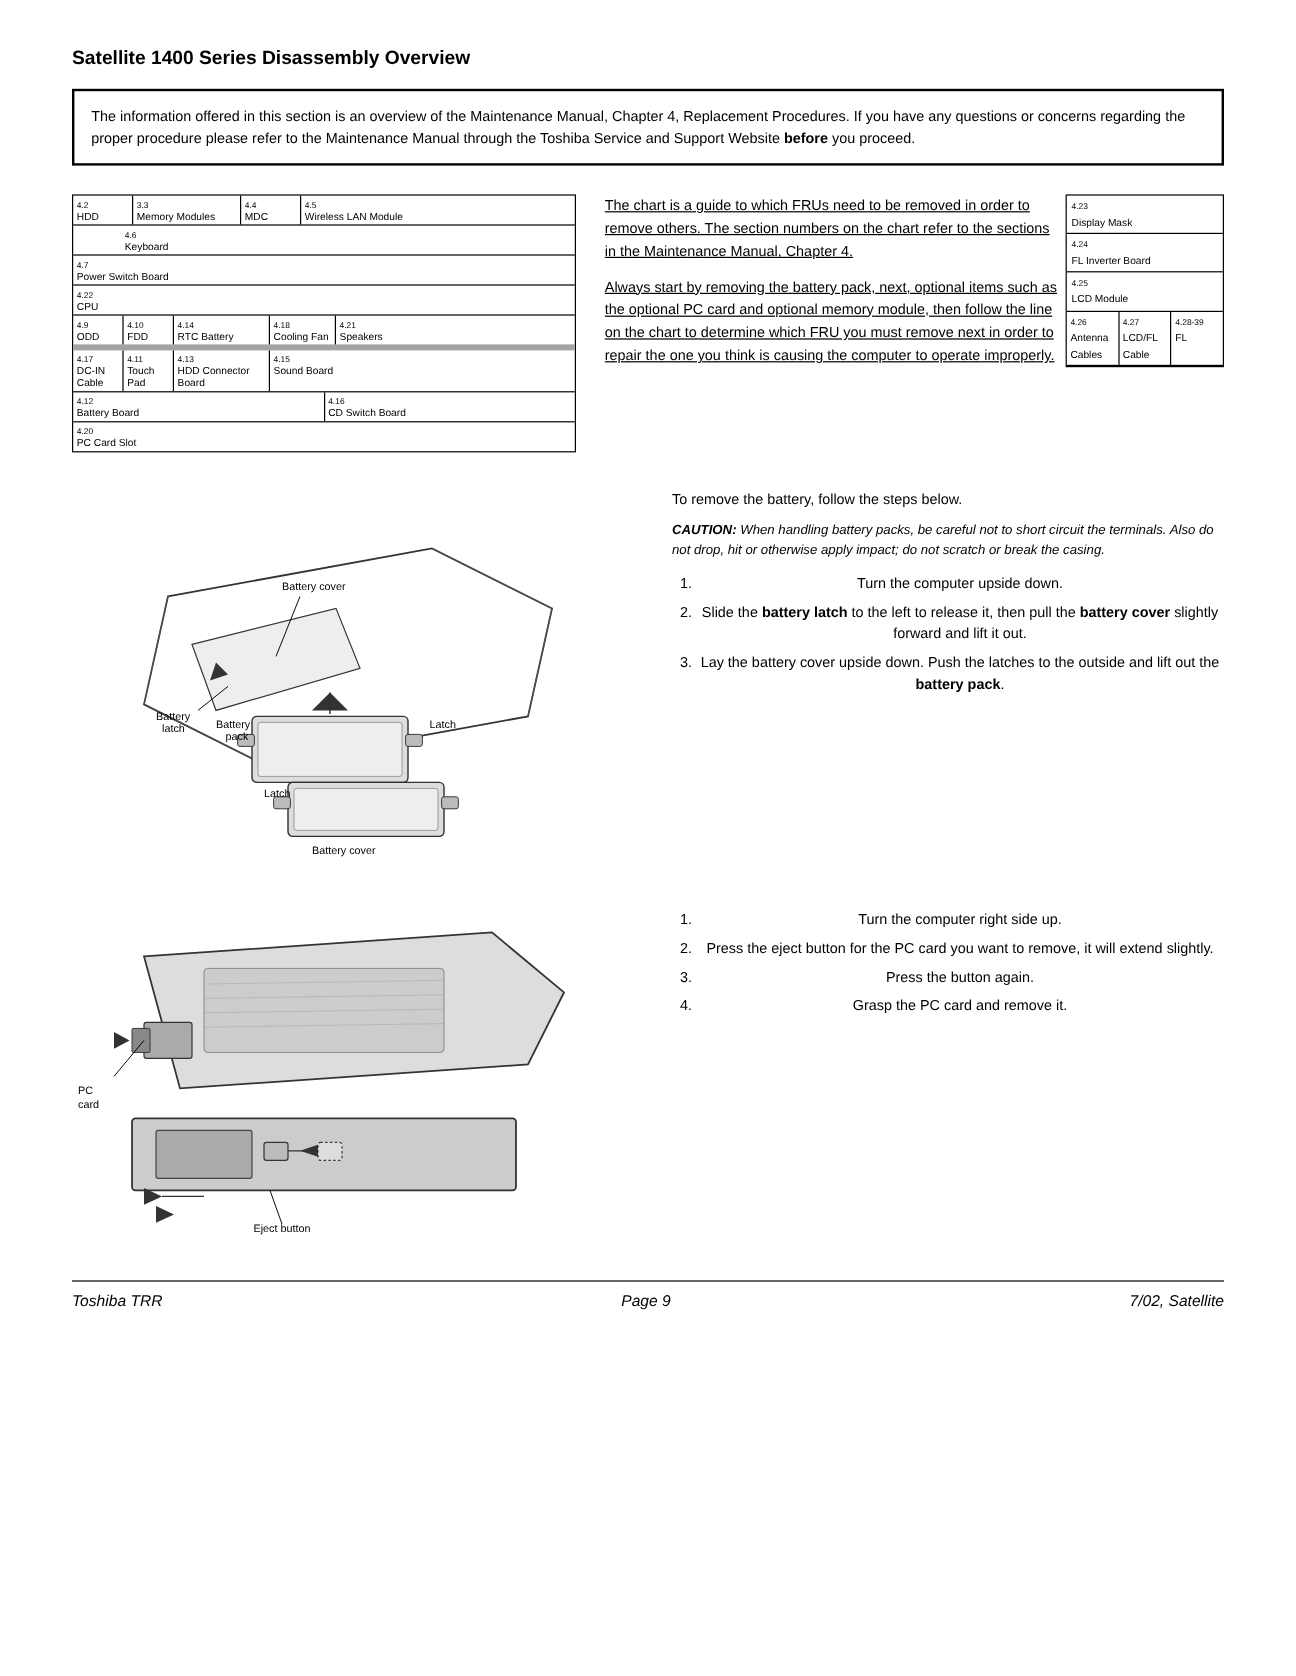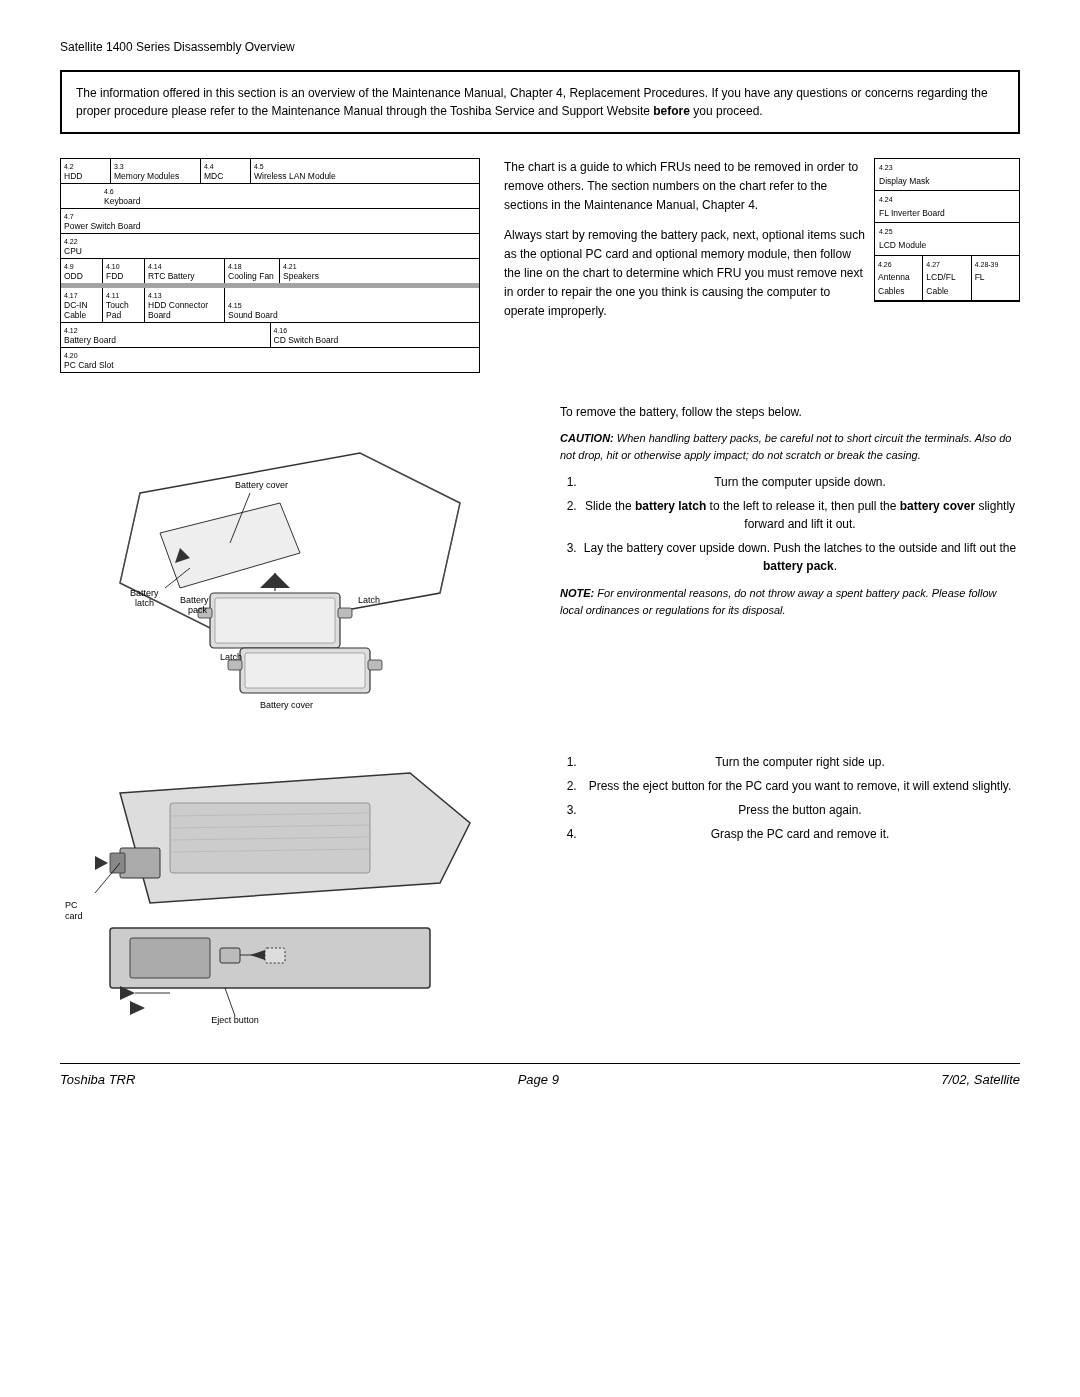--- a/index.html
+++ b/index.html
@@ -6,35 +6,36 @@
     body {
       font-family: Arial, Helvetica, sans-serif;
       font-size: 12px;
       background: #fff;
       color: #000;
       width: 1080px;
       min-height: 1397px;
       padding: 40px 60px;
     }
     h1 {
-      font-size: 12px;
-      font-weight: normal;
+      font-size: 16px;
+      font-weight: bold;
       margin-bottom: 16px;
     }
     .info-box {
       border: 2px solid #000;
       padding: 12px 14px;
       margin-bottom: 24px;
       font-size: 12px;
       line-height: 1.5;
     }
     .main-content {
       display: flex;
       gap: 24px;
       margin-bottom: 30px;
+      text-decoration: underline;
     }
     .left-col {
       flex: 0 0 420px;
     }
     .right-col {
       flex: 1;
       font-size: 12px;
       line-height: 1.6;
     }
     
@@ -156,21 +157,21 @@
         <div style="flex:0 0 55px; border-right:1px solid #000; padding:2px 3px;">
           <span style="font-size:7px;">4.18</span><br>
           <span>Cooling Fan</span>
         </div>
         <div style="flex:1; padding:2px 3px;">
           <span style="font-size:7px;">4.21</span><br>
           <span>Speakers</span>
         </div>
       </div>
       
-      <div style="display:flex; border-bottom:1px solid #000;align-items:flex-end;">
+      <div style="display:flex; border-bottom:1px solid #000;">
         <div style="flex:0 0 42px; border-right:1px solid #000; padding:2px 3px;">
           <span style="font-size:7px;">4.17</span><br>
           <span>DC-IN Cable</span>
         </div>
         <div style="flex:0 0 42px; border-right:1px solid #000; padding:2px 3px;">
           <span style="font-size:7px;">4.11</span><br>
           <span>Touch Pad</span>
         </div>
         <div style="flex:0 0 80px; border-right:1px solid #000; padding:2px 3px;">
           <span style="font-size:7px;">4.13</span><br>
@@ -198,21 +199,21 @@
         <div style="flex:1; padding:2px 3px;">
           <span style="font-size:7px;">4.20</span><br>
           <span>PC Card Slot</span>
         </div>
       </div>
     </div>
   </div>
 
   <div class="right-col">
 
-    <div style="border:1px solid #000; font-size:8.5px; margin-bottom:12px; display:inline-block; width:146px; float:right; margin-left:6px;">
+    <div style="border:1px solid #000; font-size:8.5px; margin-bottom:12px; display:inline-block; width:132px; float:right; margin-left:6px;">
       <div style="border-bottom:1px solid #000; padding:2px 4px;">
         <span style="font-size:7px;">4.23</span><br>
         <span>Display Mask</span>
       </div>
       <div style="border-bottom:1px solid #000; padding:2px 4px;">
         <span style="font-size:7px;">4.24</span><br>
         <span>FL Inverter Board</span>
       </div>
       <div style="border-bottom:1px solid #000; padding:2px 4px;">
         <span style="font-size:7px;">4.25</span><br>
@@ -295,23 +296,20 @@
   <div class="diagram-text">
     <p style="margin-bottom:8px;">To remove the battery, follow the steps below.</p>
     <p class="caution-text">
       <strong>CAUTION:</strong>  When handling battery packs, be careful not to short circuit the terminals.  Also do not drop, hit or otherwise apply impact; do not scratch or break the casing.
     </p>
     <ol class="steps-list">
       <li>Turn the computer upside down.</li>
       <li>Slide the <strong>battery latch</strong> to the left to release it, then pull the <strong>battery cover</strong> slightly forward and lift it out.</li>
       <li>Lay the battery cover upside down. Push the latches to the outside and lift out the <strong>battery pack</strong>.</li>
     </ol>
-    <p class="note-text">
-      <em><strong>NOTE:</strong>  For environmental reasons, do not throw away a spent battery pack.  Please follow local ordinances or regulations for its disposal.</em>
-    </p>
   </div>
 </div>
 
 <div class="diagram-section">
 
   <div class="diagram-img" style="height:280px;">
     <svg width="480" height="280" viewBox="0 0 480 280" xmlns="http://www.w3.org/2000/svg">
 
       <g transform="translate(30, 10)">
 

